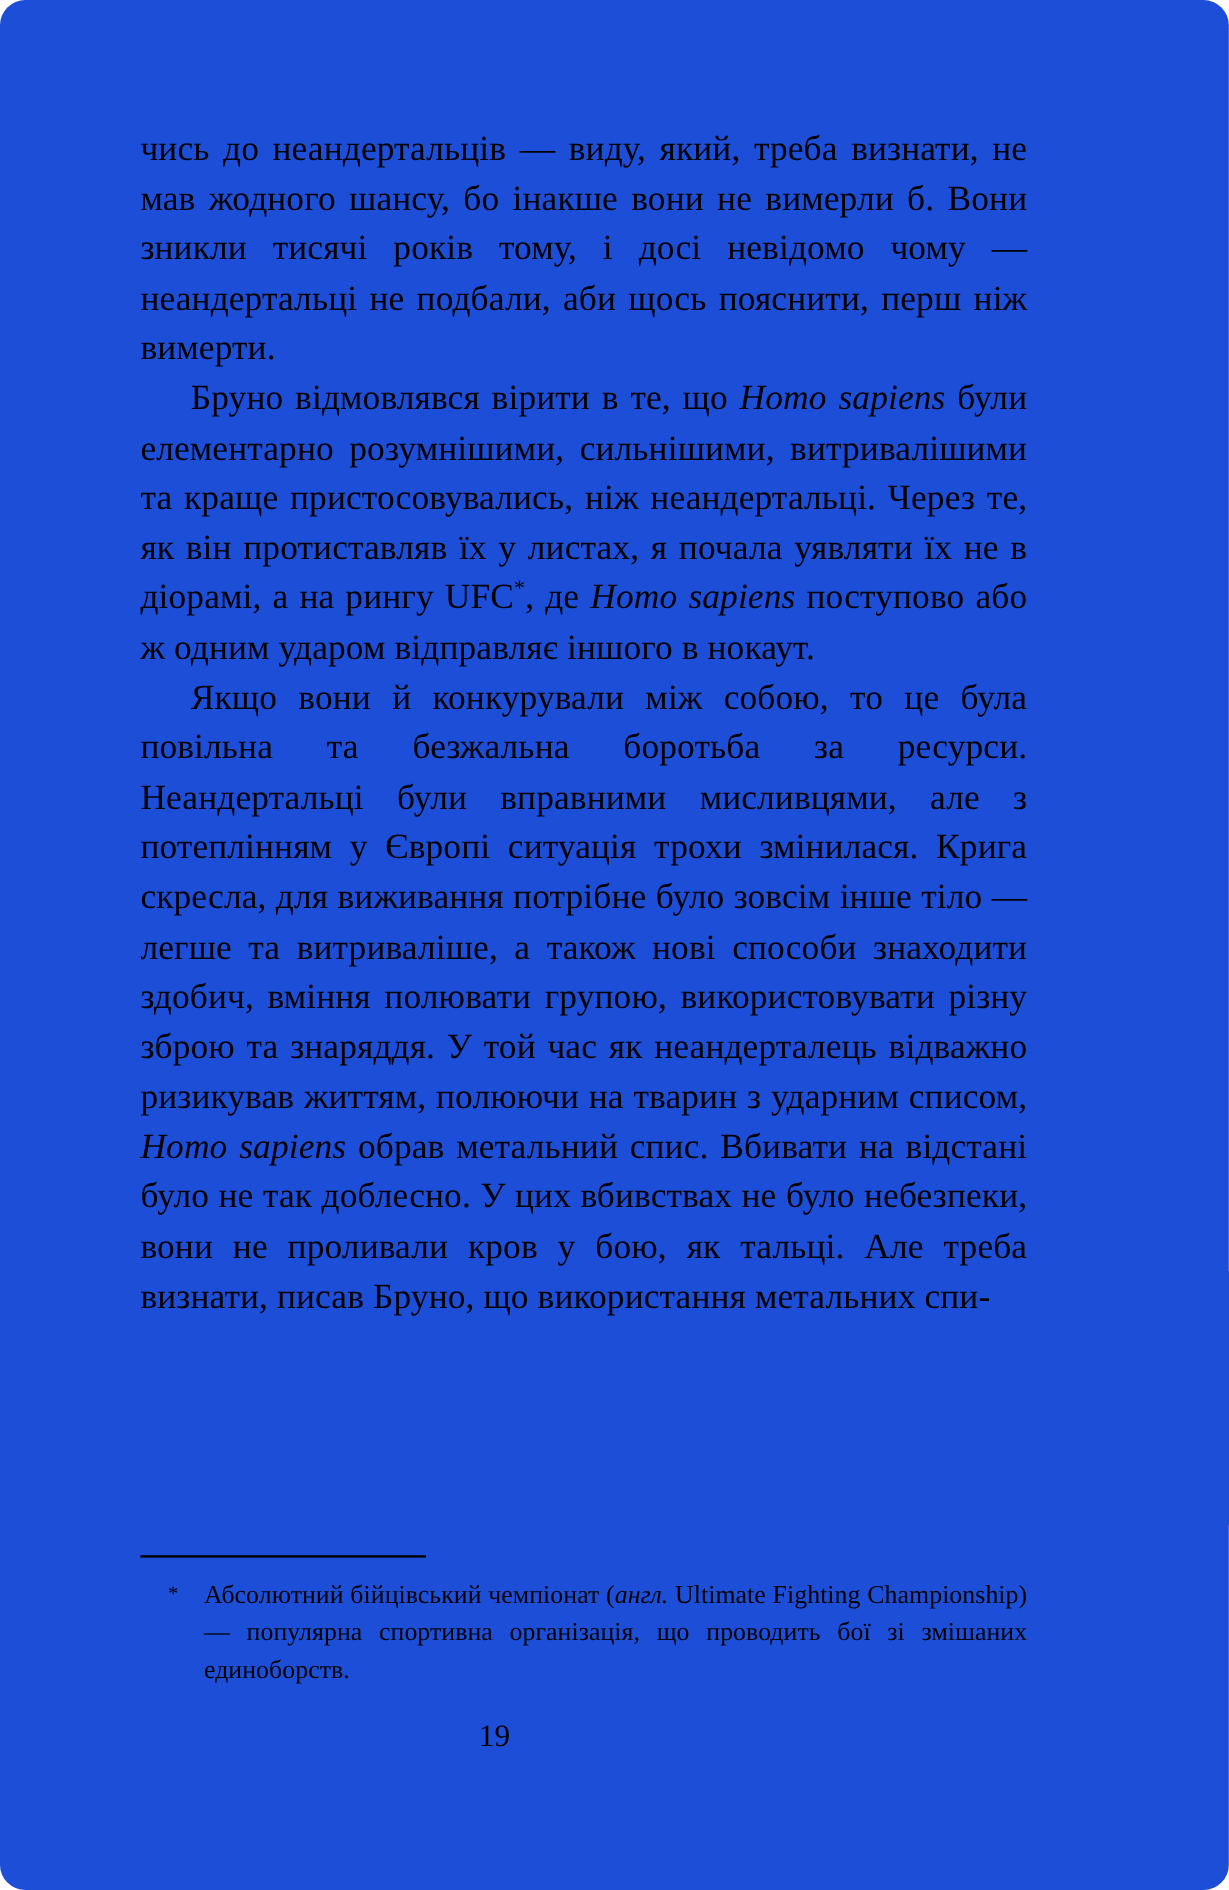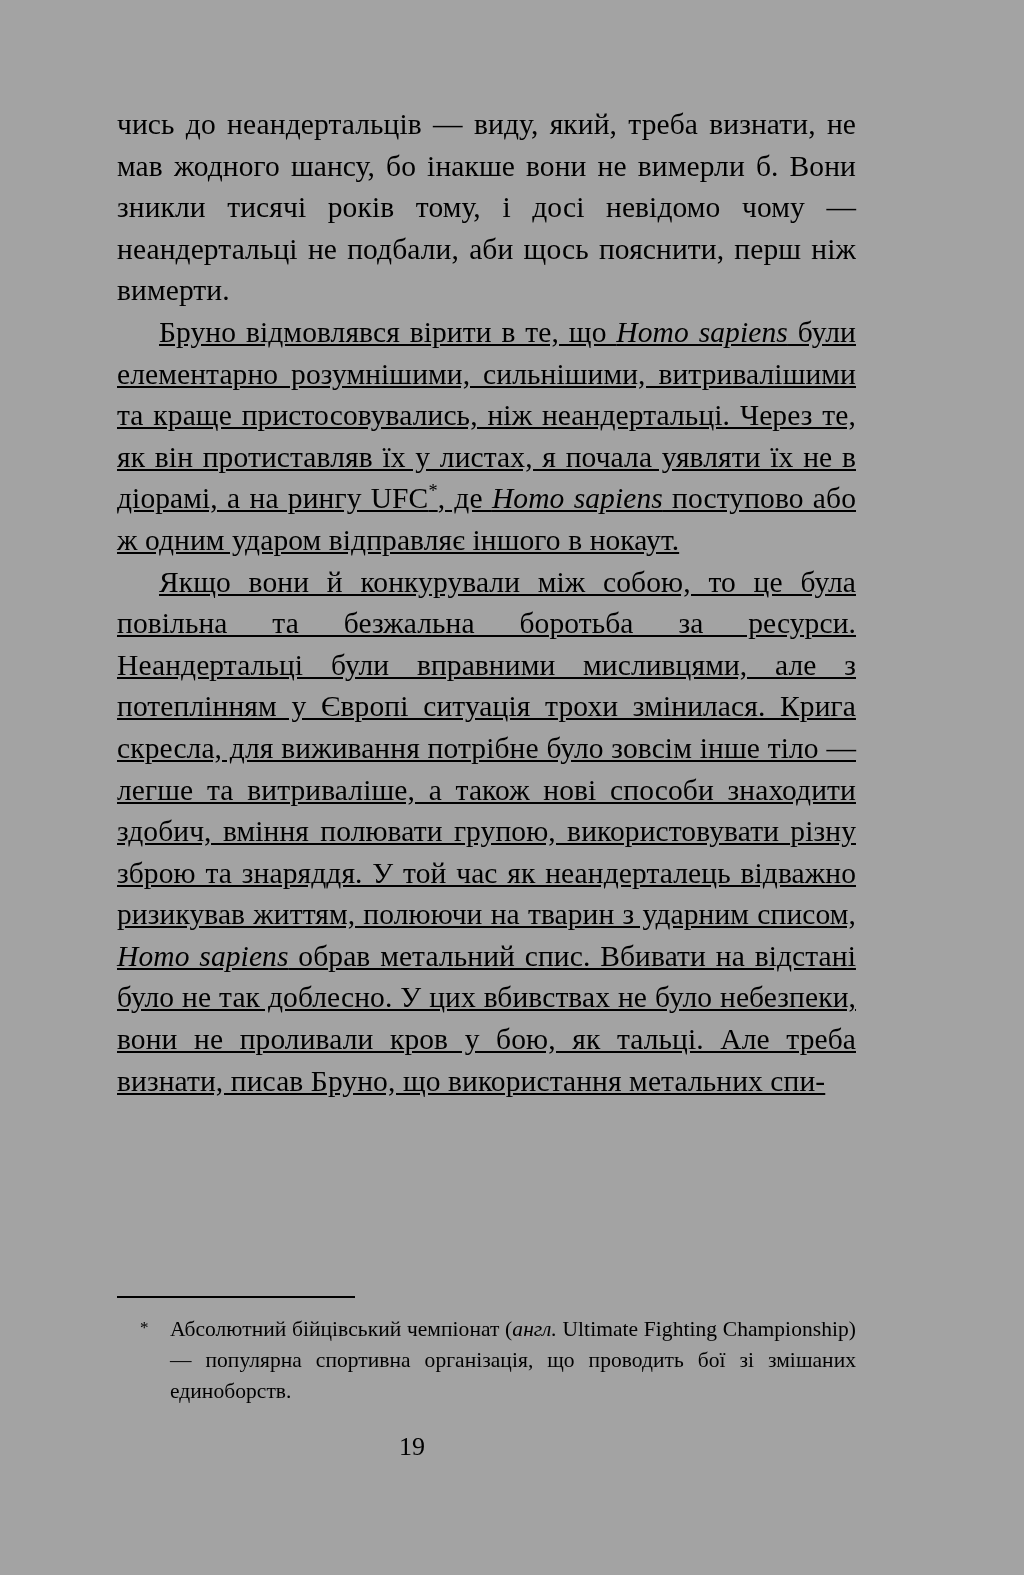--- a/index.html
+++ b/index.html
@@ -15,21 +15,22 @@
     color: #000000;
     overflow: hidden;
   }
 
   .page {
     position: absolute;
     left: 0;
     top: 0;
     width: 1024px;
     height: 1575px;
-    background: #a3a3a3;
+    background: #1d4ed8;
+    border-radius: 21px;
   }
 
   .text-block {
     position: absolute;
     left: 117px;
     top: 104px;
     width: 739px;
   }
 
   p.body-par {
@@ -37,21 +38,20 @@
     font-size: 29.5px;
     line-height: 41.6px;
     text-align: justify;
     text-justify: inter-word;
     letter-spacing: 0.1px;
     hyphens: manual;
   }
 
   p.body-par.indented {
     text-indent: 42px;
-    text-decoration: underline;
   }
 
   
   p.body-par::after {
     content: "";
     display: inline-block;
     width: 100%;
   }
   p.body-par.no-stretch::after {
     content: none;

